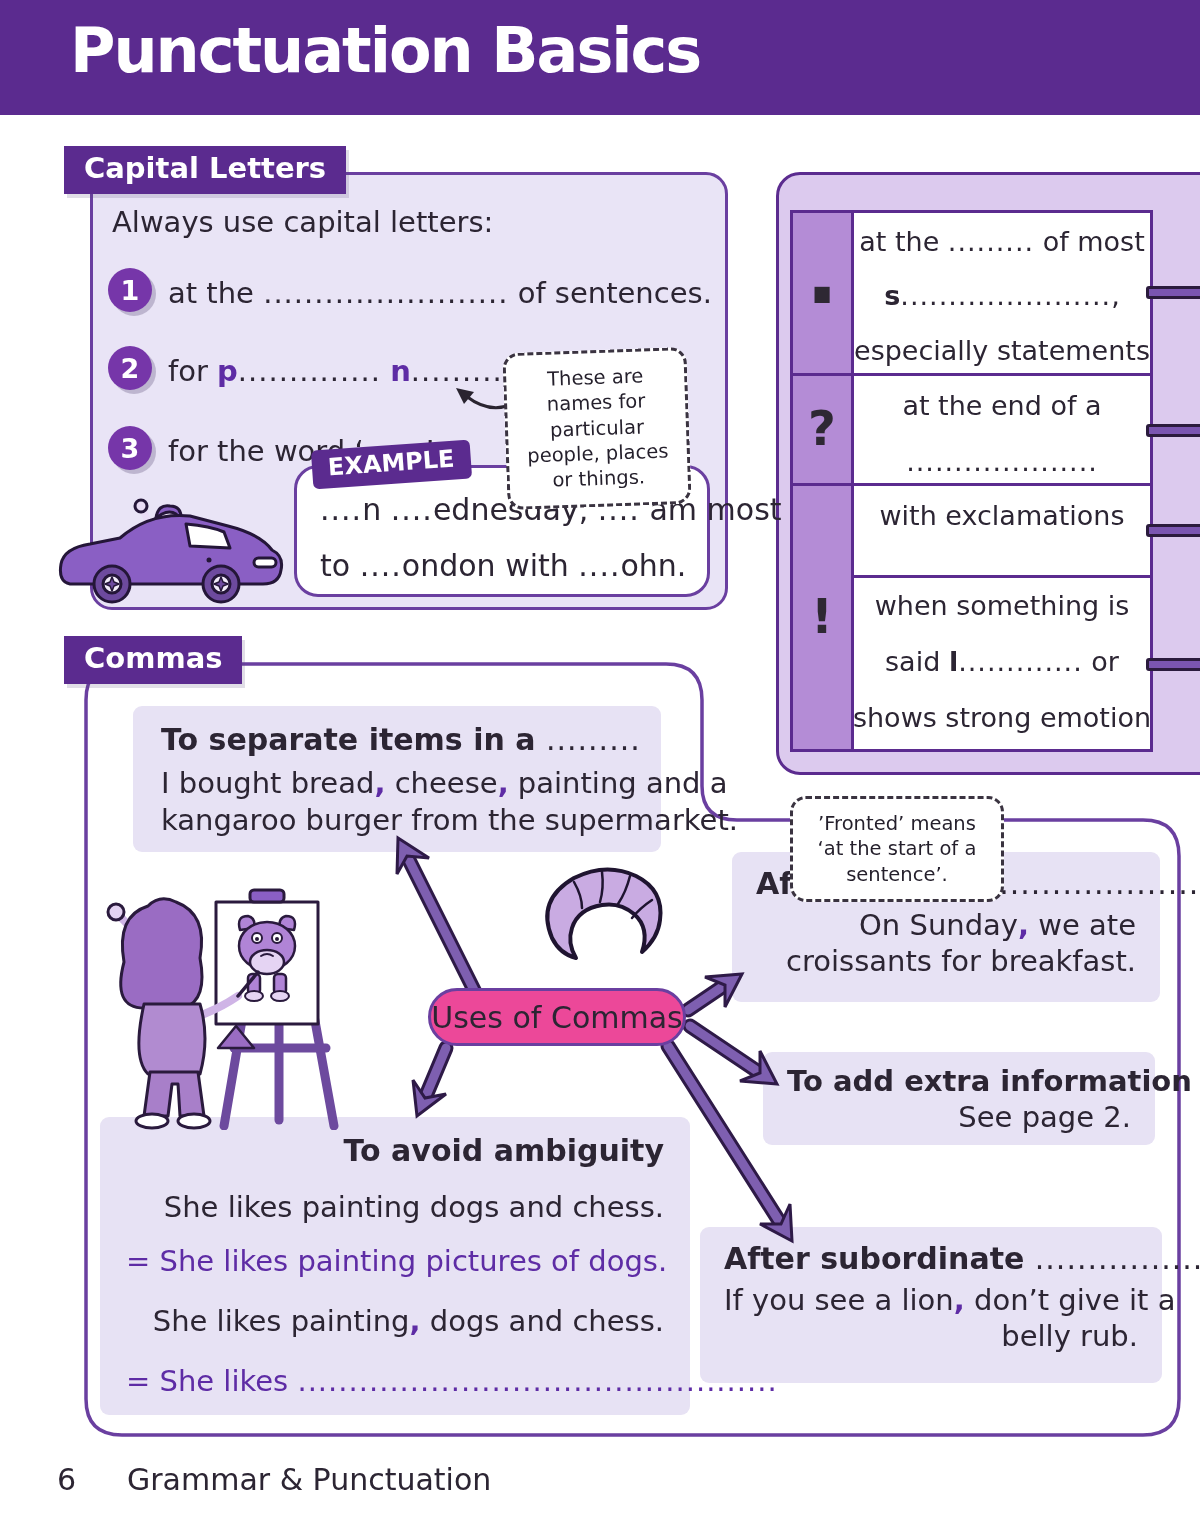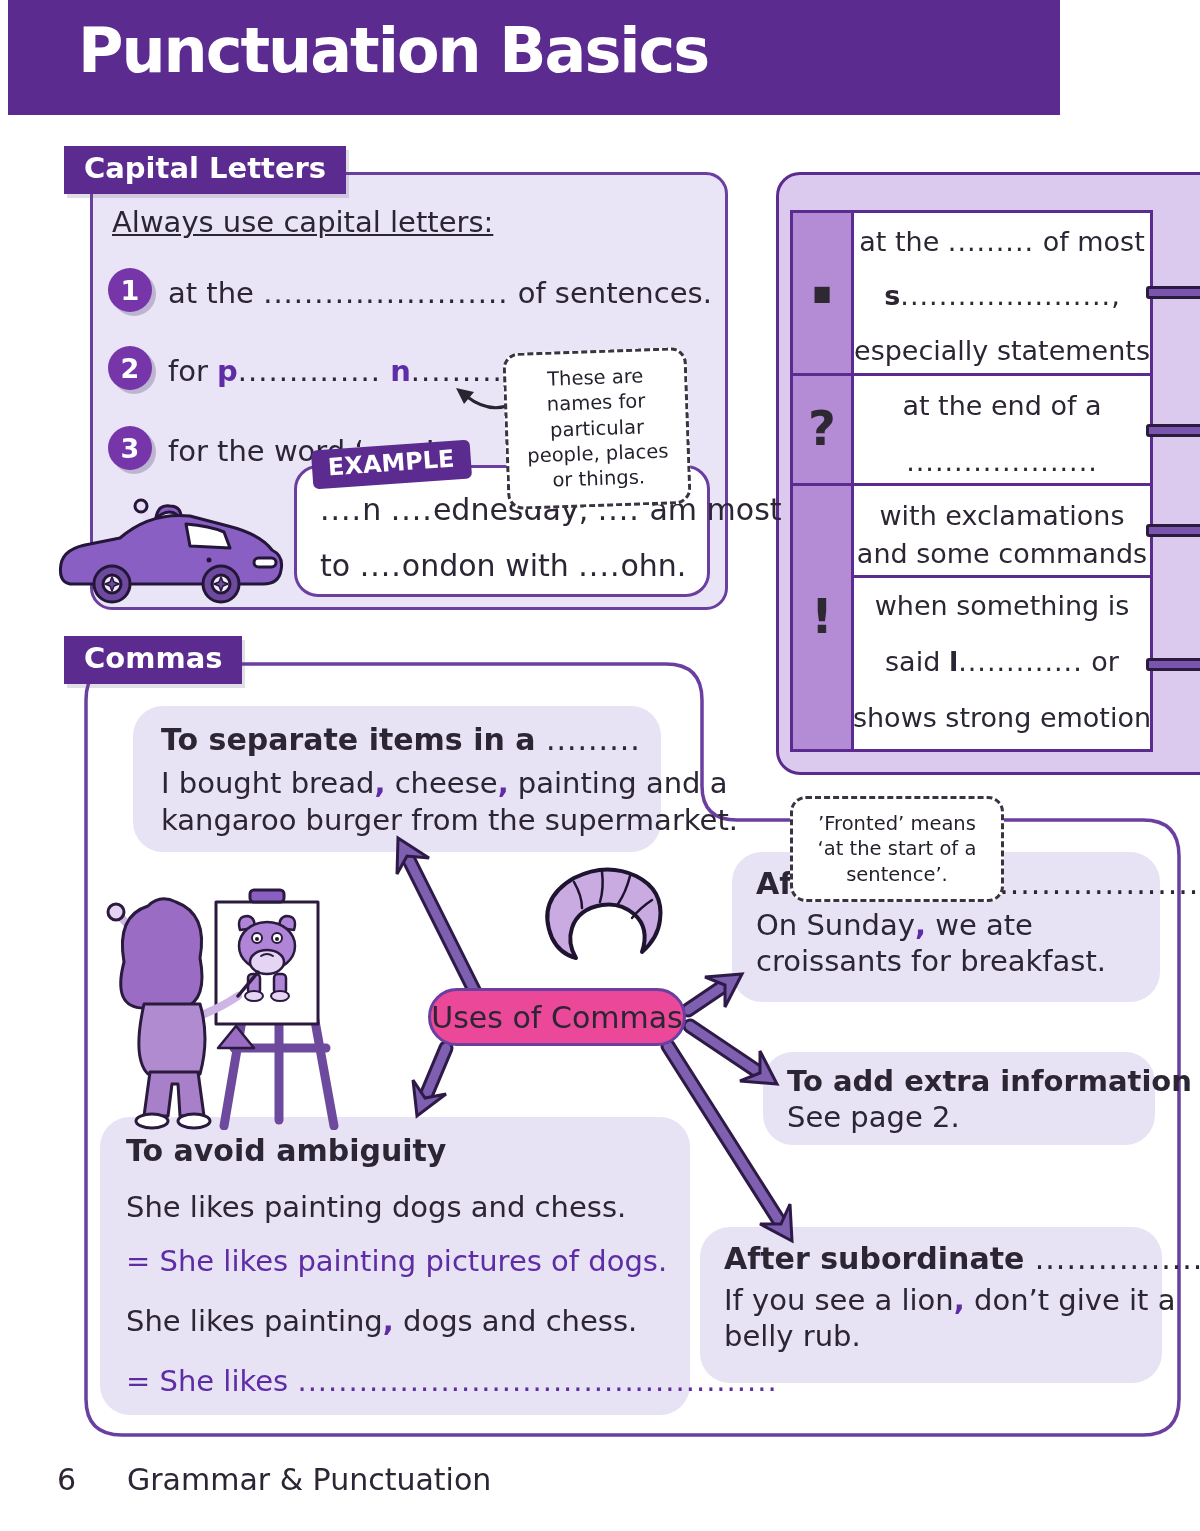--- a/index.html
+++ b/index.html
@@ -12,21 +12,21 @@
     --endpanel:#dccaee;
     --symcol:#b48cd6;
     --arrow:#7e5fb0;
     --arrowdark:#2e1a47;
   }
   *{box-sizing:border-box;}
   html,body{margin:0;padding:0;}
   body{width:1200px;height:1531px;font-family:"DejaVu Sans",sans-serif;color:var(--ink);}
   #canvas{position:relative;width:1200px;height:1531px;background:#ffffff;overflow:hidden;}
 
-  .banner{position:absolute;left:8px;top:0;width:1052px;height:115px;background:var(--deep);}
+  .banner{position:absolute;left:0;top:0;width:1200px;height:115px;background:var(--deep);}
   .banner .title{position:absolute;left:70px;top:14px;font-size:62px;font-weight:800;letter-spacing:-2px;color:#fff;white-space:nowrap;}
 
   .badge{position:absolute;background:var(--deep);color:#fff;font-weight:700;font-size:29px;padding:5px 20px 9px;z-index:6;white-space:nowrap;box-shadow:3px 4px 0 rgba(90,70,120,.18);}
 
   .panel-capital{position:absolute;left:90px;top:172px;width:638px;height:438px;background:var(--lav);border:3.5px solid var(--border);border-radius:22px;z-index:1;}
   .panel-ending{position:absolute;left:776px;top:172px;width:460px;height:603px;background:var(--endpanel);border:3.5px solid var(--deep);border-radius:24px;z-index:1;}
 
   .line{position:absolute;font-size:29px;color:var(--ink);white-space:nowrap;z-index:3;}
   .dots{letter-spacing:1px;}
   .bold{font-weight:700;}
@@ -41,21 +41,21 @@
   .example-badge{position:absolute;left:312px;top:445px;background:var(--deep);color:#fff;font-weight:800;font-size:24px;padding:4px 16px 7px;border-radius:6px;transform:rotate(-4deg);z-index:5;}
   .example-box{position:absolute;left:294px;top:465px;width:416px;height:132px;background:#fff;border:3.5px solid var(--border);border-radius:24px;z-index:3;}
 
   .symcol{position:absolute;left:790px;top:210px;width:64px;height:542px;background:var(--symcol);border:3px solid var(--deep);z-index:2;}
   .symdiv{position:absolute;left:790px;width:64px;height:3px;background:var(--deep);z-index:3;}
   .cell{position:absolute;left:851px;width:302px;background:#fff;border:3px solid var(--deep);z-index:2;}
   .cline{position:absolute;left:851px;width:302px;text-align:center;font-size:27px;white-space:nowrap;z-index:3;}
   .sym{position:absolute;left:790px;width:64px;text-align:center;font-weight:700;color:#2e2833;z-index:3;line-height:1;}
   .tab{position:absolute;left:1146px;width:74px;height:13px;background:#7a55b0;border:3.5px solid #2b1b3d;border-radius:3px;z-index:4;}
 
-  .cbox{position:absolute;background:var(--box);border-radius:30px;padding:16px 28px;z-index:2;}
+  .cbox{position:absolute;background:var(--box);border-radius:9px;padding:16px 28px;z-index:2;text-align:right;}
   .cbox .t{font-size:30px;white-space:nowrap;}
   .cbox .l{font-size:29px;white-space:nowrap;}
 
   .hub{position:absolute;left:428px;top:988px;width:258px;height:58px;background:#ec4899;border:3.5px solid var(--border);border-radius:30px;display:flex;align-items:center;justify-content:center;font-size:30px;z-index:5;}
 
   svg.layer{position:absolute;left:0;top:0;z-index:4;pointer-events:none;}
   svg.outline-layer{position:absolute;left:0;top:0;z-index:1;pointer-events:none;}
   .illus{position:absolute;z-index:3;}
 
   .footer-num{position:absolute;left:57px;top:1462px;font-size:30px;z-index:2;}
@@ -73,21 +73,21 @@
   <div class="panel-capital"></div>
   <div class="panel-ending"></div>
 
   <svg class="outline-layer" width="1200" height="1531">
     <path d="M 150 664 L 666 664 Q 702 664 702 700 L 702 786 Q 702 820 737 820 L 1143 820 Q 1179 820 1179 856 L 1179 1399 Q 1179 1435 1143 1435 L 122 1435 Q 86 1435 86 1399 L 86 700 Q 86 664 122 664 Z" fill="none" stroke="#6a3fa0" stroke-width="3.5"></path>
   </svg>
 
   <div class="badge" style="left:64px;top:146px;">Capital Letters</div>
   <div class="badge" style="left:64px;top:636px;">Commas</div>
 
-  <div class="line" style="left:112px;top:205px;text-decoration:underline;">Always use capital letters:</div>
+  <div class="line" style="left:112px;top:205px;">Always use capital letters:</div>
 
   <div class="numcirc" style="left:108px;top:268px;">1</div>
   <div class="line" style="left:168px;top:276px;"><span>at the </span><span class="dots">........................</span><span> of sentences.</span></div>
 
   <div class="numcirc" style="left:108px;top:346px;">2</div>
   <div class="line" style="left:168px;top:354px;"><span>for </span><span class="accent-bold">p</span><span class="dots">..............</span><span> </span><span class="accent-bold">n</span><span class="dots">..............</span><span>.</span></div>
 
   <div class="numcirc" style="left:108px;top:426px;">3</div>
   <div class="line" style="left:168px;top:434px;"><span>for the word ‘</span><span class="dots">......</span><span>’.</span></div>
 
@@ -132,21 +132,20 @@
   <div class="sym" style="top:230px;font-size:86px;">.</div>
   <div class="sym" style="top:404px;font-size:48px;">?</div>
   <div class="sym" style="top:592px;font-size:48px;">!</div>
 
   <div class="cline" style="top:226px;"><span>at the </span><span class="dots">.........</span><span> of most</span></div>
   <div class="cline" style="top:280px;"><span class="bold">s</span><span class="dots">......................</span><span>,</span></div>
   <div class="cline" style="top:335px;"><span>especially statements</span></div>
   <div class="cline" style="top:390px;"><span>at the end of a</span></div>
   <div class="cline" style="top:446px;"><span class="dots">....................</span></div>
   <div class="cline" style="top:500px;"><span>with exclamations</span></div>
-  <div class="cline" style="top:538px;"><span>and some commands</span></div>
   <div class="cline" style="top:590px;"><span>when something is</span></div>
   <div class="cline" style="top:646px;"><span>said </span><span class="bold">l</span><span class="dots">.............</span><span> or</span></div>
   <div class="cline" style="top:702px;"><span>shows strong emotion</span></div>
 
   <div class="tab" style="top:286px;"></div>
   <div class="tab" style="top:424px;"></div>
   <div class="tab" style="top:524px;"></div>
   <div class="tab" style="top:658px;"></div>
 
   <div class="cbox" style="left:133px;top:706px;width:528px;height:146px;">

